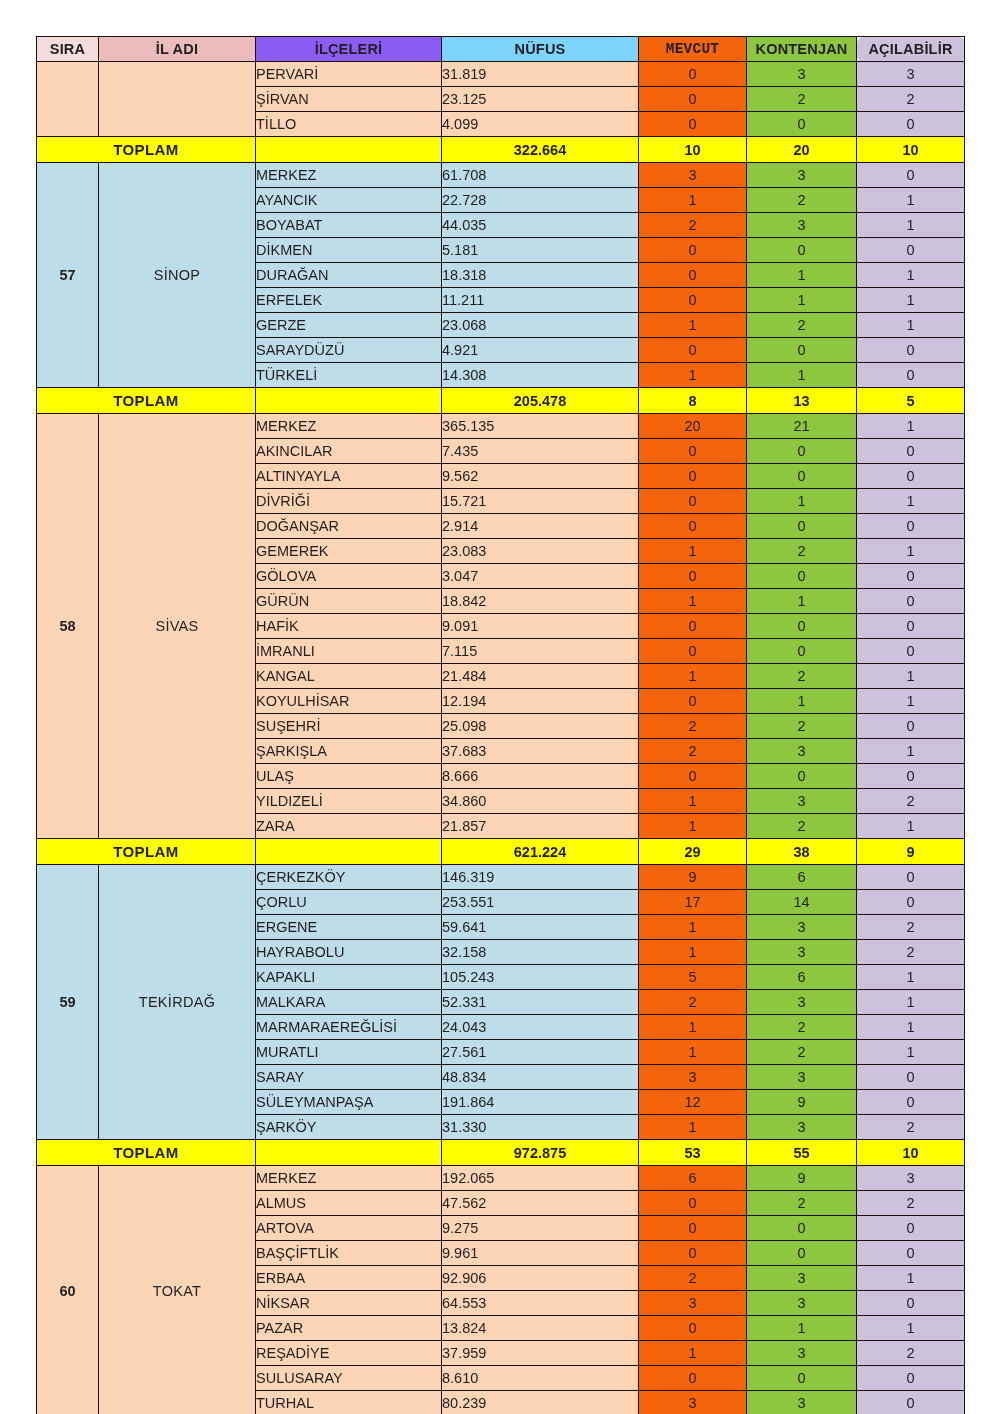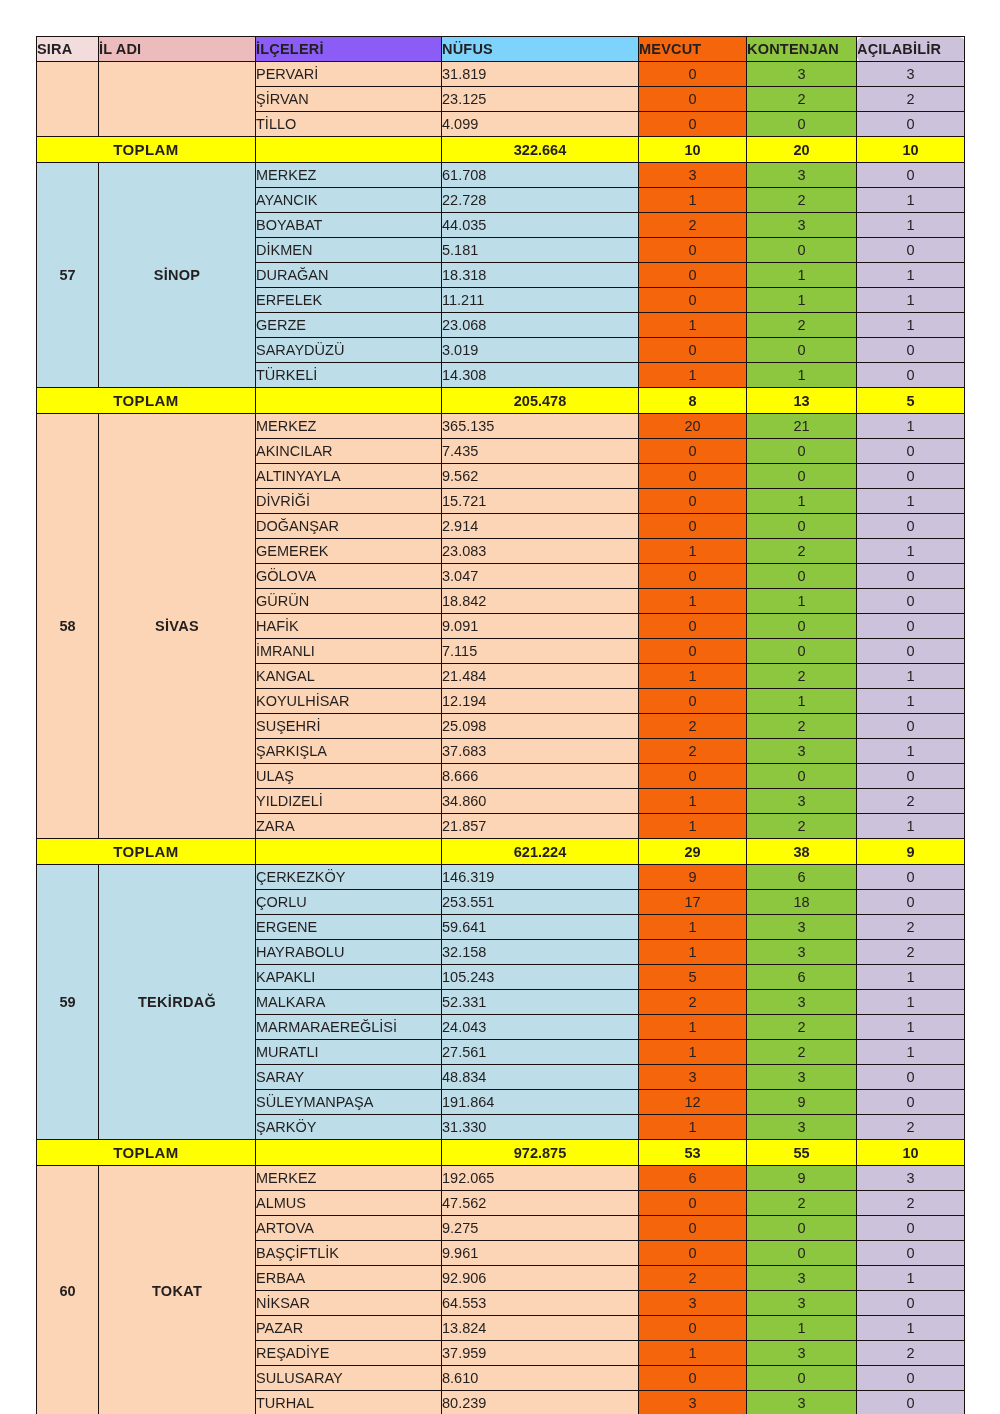--- a/index.html
+++ b/index.html
@@ -38,43 +38,43 @@
   
   col.c-sira       { width: 62px;  }
   col.c-il         { width: 157px; }
   col.c-ilce       { width: 186px; }
   col.c-nufus      { width: 197px; }
   col.c-mevcut     { width: 108px; }
   col.c-kontenjan  { width: 110px; }
   col.c-acilabilir { width: 108px; }
 
   
-  .hdr { font-weight: bold; text-align: left; height: 26px; font-size: 15px; letter-spacing: .2px; }
+  .hdr { font-weight: bold; text-align: center; height: 26px; font-size: 15px; letter-spacing: .2px; }
   .hdr-sira  { background: #f2dcdc; }
   .hdr-il    { background: #ecbcbc; }
   .hdr-ilce  { background: #8b5cf6; }
   .hdr-nufus { background: #7dd3fc; }
-  .hdr-mev   { background: #f4650c; }
+  .hdr-mev   { background: #f4650c; font-family: Liberation Mono, monospace; }
   .hdr-kon   { background: #8dc63f; }
   .hdr-aci   { background: #ccc2dc; border-radius: 6px; }
 
   
   .tint-peach { background: #fbd5b5; }
   .tint-blue  { background: #bddde8; }
 
   
   .col-mevcut     { background: #f4650c; }
   .col-kontenjan  { background: #8dc63f; }
   .col-acilabilir { background: #ccc2dc; }
 
   .cell-ilce   { text-align: left;   padding-left: 7px; }
   .cell-nufus  { text-align: left; }
   .cell-num    { text-align: center; }
   .cell-sira   { text-align: center; font-weight: bold; font-size: 15px; }
-  .cell-il     { text-align: center; font-weight: bold; font-size: 15px; letter-spacing: .3px; }
+  .cell-il     { text-align: center; font-weight: normal; font-size: 15px; letter-spacing: .3px; }
 
   
   tr.total-row td { background: #ffff00; font-weight: bold; height: 25px; }
   tr.total-row td.total-label { text-align: center; font-size: 15px; letter-spacing: .4px; }
   tr.total-row td.total-val   { text-align: center; }
 </style>
 </head>
 <body>
 
 <div id="sheet">
@@ -177,21 +177,21 @@
         </tr>
         <tr>
           <td class="cell-ilce tint-blue">GERZE</td>
           <td class="cell-nufus tint-blue">23.068</td>
           <td class="cell-num col-mevcut">1</td>
           <td class="cell-num col-kontenjan">2</td>
           <td class="cell-num col-acilabilir">1</td>
         </tr>
         <tr>
           <td class="cell-ilce tint-blue">SARAYDÜZÜ</td>
-          <td class="cell-nufus tint-blue">3.019</td>
+          <td class="cell-nufus tint-blue">4.921</td>
           <td class="cell-num col-mevcut">0</td>
           <td class="cell-num col-kontenjan">0</td>
           <td class="cell-num col-acilabilir">0</td>
         </tr>
         <tr>
           <td class="cell-ilce tint-blue">TÜRKELİ</td>
           <td class="cell-nufus tint-blue">14.308</td>
           <td class="cell-num col-mevcut">1</td>
           <td class="cell-num col-kontenjan">1</td>
           <td class="cell-num col-acilabilir">0</td>
@@ -339,21 +339,21 @@
           <td class="cell-ilce tint-blue">ÇERKEZKÖY</td>
           <td class="cell-nufus tint-blue">146.319</td>
           <td class="cell-num col-mevcut">9</td>
           <td class="cell-num col-kontenjan">6</td>
           <td class="cell-num col-acilabilir">0</td>
         </tr>
         <tr>
           <td class="cell-ilce tint-blue">ÇORLU</td>
           <td class="cell-nufus tint-blue">253.551</td>
           <td class="cell-num col-mevcut">17</td>
-          <td class="cell-num col-kontenjan">18</td>
+          <td class="cell-num col-kontenjan">14</td>
           <td class="cell-num col-acilabilir">0</td>
         </tr>
         <tr>
           <td class="cell-ilce tint-blue">ERGENE</td>
           <td class="cell-nufus tint-blue">59.641</td>
           <td class="cell-num col-mevcut">1</td>
           <td class="cell-num col-kontenjan">3</td>
           <td class="cell-num col-acilabilir">2</td>
         </tr>
         <tr>

